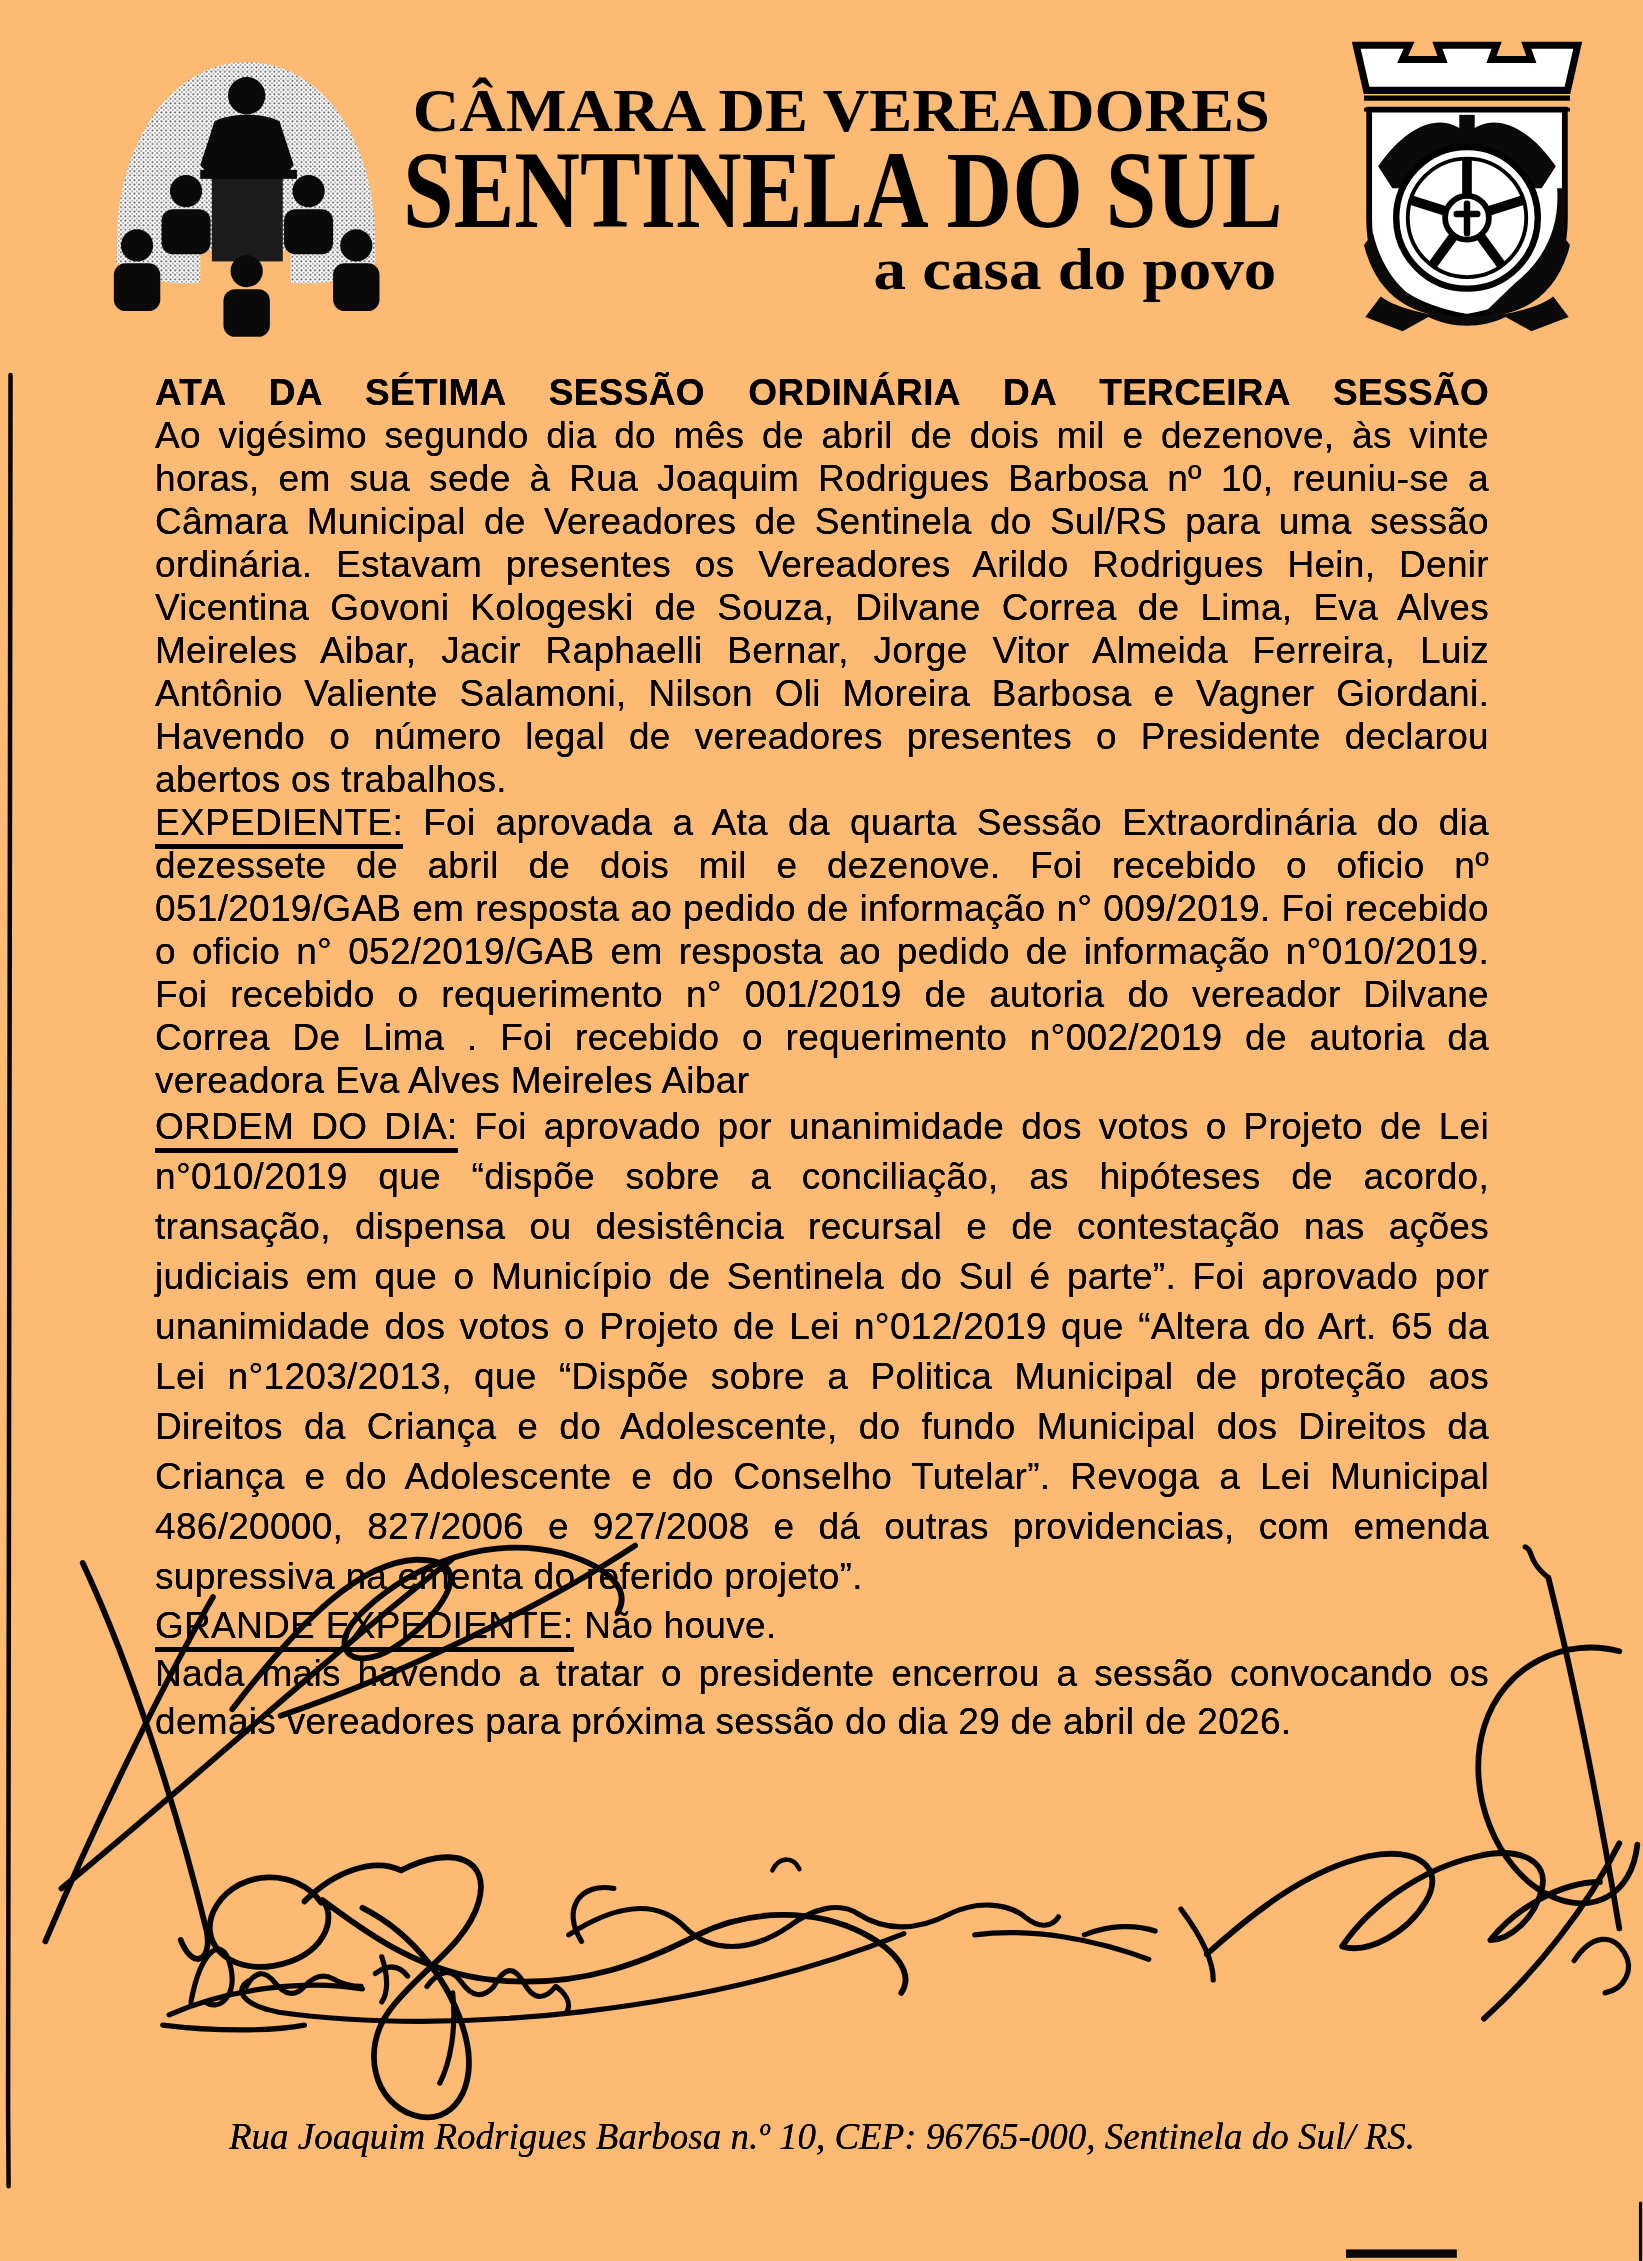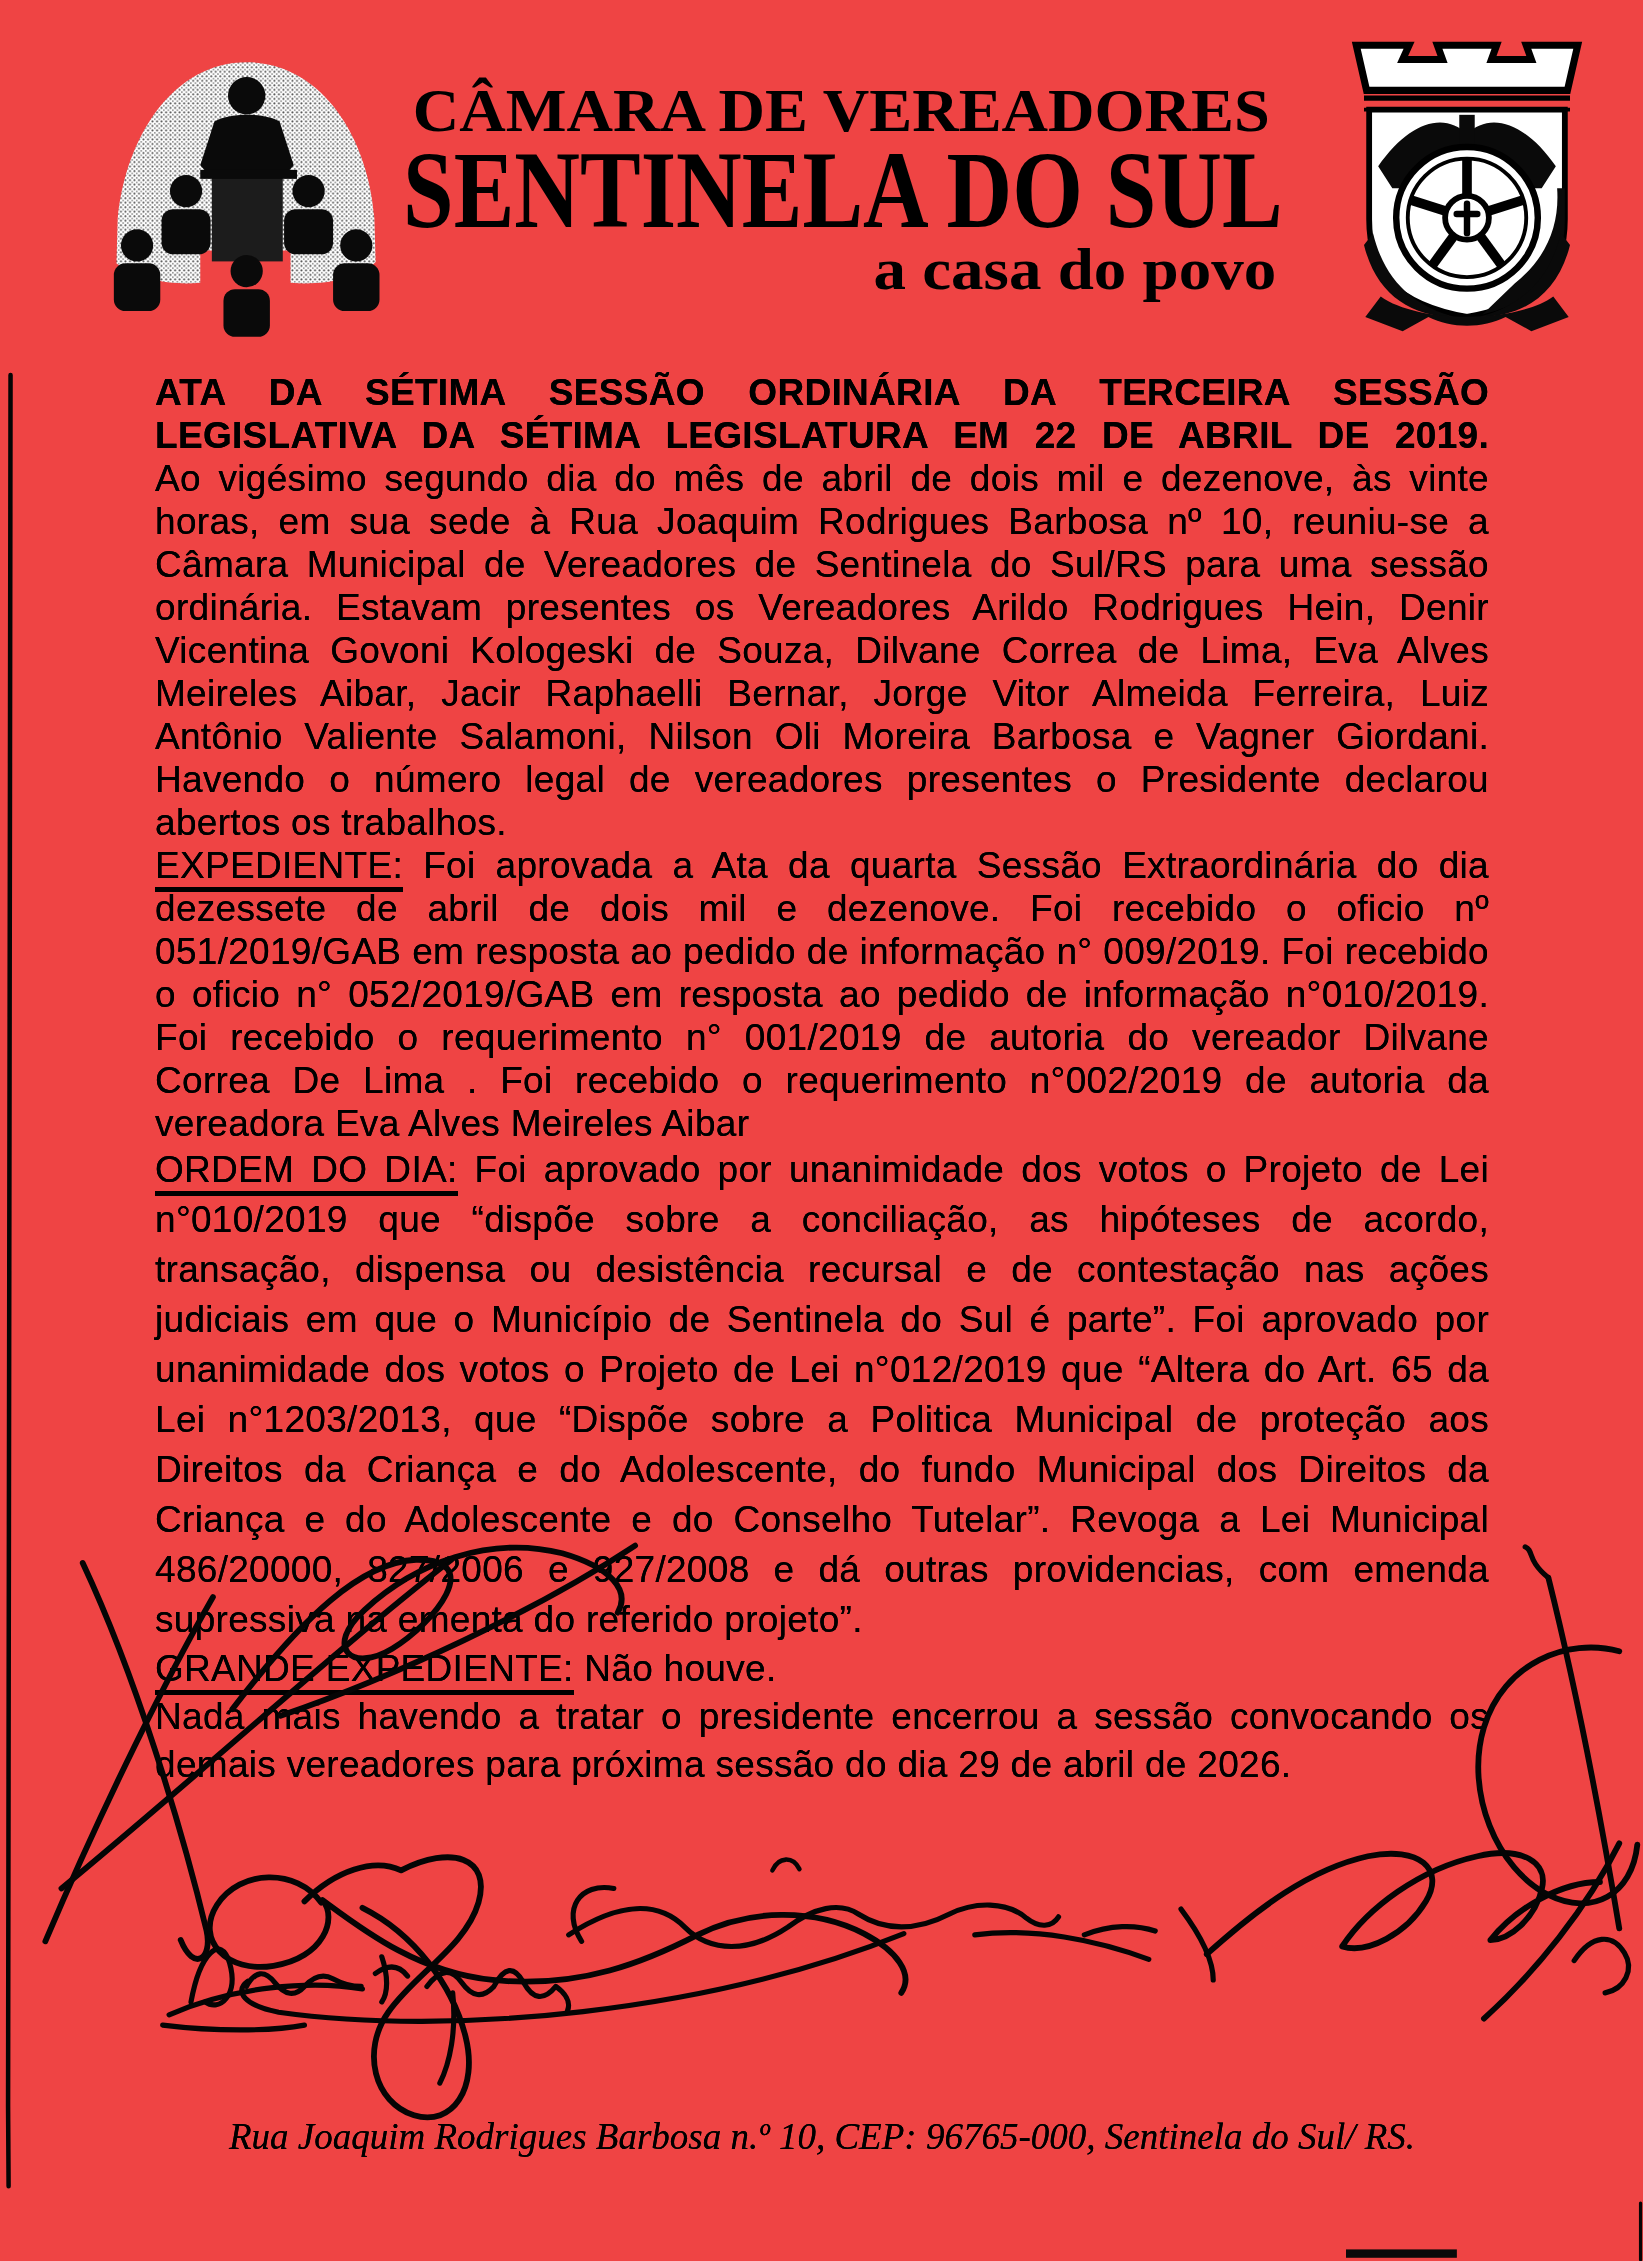--- a/index.html
+++ b/index.html
@@ -1,19 +1,19 @@
 <!DOCTYPE html>
 <html style="font-size:10.3px"><head>
 <meta charset="utf-8">
 <style>
   html,body{margin:0;padding:0;background:#777;}
   .page{
     position:relative;
     width:1644px;height:2261px;
-    background:#ef4444;
+    background:#fdba74;
     overflow:hidden;
     font-family:"Liberation Sans", sans-serif;
     color:#000;
   }
   
   .hdr-logo{position:absolute;left:97px;top:57px;width:300px;height:285px;}
   .hdr-crest{position:absolute;left:1347px;top:26px;width:240px;height:309px;}
   .hdr-text{position:absolute;left:387px;top:76px;width:915px;height:232px;}
   .hdr-text text{font-family:"Liberation Serif", serif;font-weight:bold;fill:#000;}
   
@@ -112,21 +112,20 @@
     </g>
 
     <path d="M40 322 C58 396 104 436 168 452 C96 452 44 414 26 340 Z" fill="#0a0a0a"></path>
     <path d="M332 322 C314 396 268 436 204 452 C276 452 328 414 346 340 Z" fill="#0a0a0a"></path>
 
     <path d="M52 420 C110 462 262 462 320 420 L344 452 L286 474 L246 452 C210 470 162 470 126 452 L86 474 L28 452 Z" fill="#0a0a0a"></path>
   </svg>
 
   <div class="doc">
     <div class="title-line">ATA DA SÉTIMA SESSÃO ORDINÁRIA DA TERCEIRA SESSÃO</div>
-    <div class="title-line">LEGISLATIVA DA SÉTIMA LEGISLATURA EM 22 DE ABRIL DE 2019.</div>
 
     <p class="para lh66"><span>Ao vigésimo segundo dia do mês de abril de dois mil e dezenove, às vinte horas, em sua sede à Rua Joaquim Rodrigues Barbosa nº 10, reuniu-se a Câmara Municipal de Vereadores de Sentinela do Sul/RS para uma sessão ordinária. Estavam presentes os Vereadores Arildo Rodrigues Hein, Denir Vicentina Govoni Kologeski de Souza, Dilvane Correa de Lima, Eva Alves Meireles Aibar, Jacir Raphaelli Bernar, Jorge Vitor Almeida Ferreira, Luiz Antônio Valiente Salamoni, Nilson Oli Moreira Barbosa e Vagner Giordani. Havendo o número legal de vereadores presentes o Presidente declarou abertos os trabalhos.</span></p>
 
     <p class="para lh66"><span class="sec">EXPEDIENTE:</span><span> Foi aprovada a Ata da quarta Sessão Extraordinária do dia dezessete de abril de dois mil e dezenove. Foi recebido o oficio nº 051/2019/GAB em resposta ao pedido de informação n° 009/2019. Foi recebido o oficio n° 052/2019/GAB em resposta ao pedido de informação n°010/2019. Foi recebido o requerimento n° 001/2019 de autoria do vereador Dilvane Correa De Lima . Foi recebido o requerimento n°002/2019 de autoria da vereadora Eva Alves Meireles Aibar</span></p>
 
     <p class="para lh78"><span class="sec">ORDEM DO DIA:</span><span> Foi aprovado por unanimidade dos votos o Projeto de Lei n°010/2019 que “dispõe sobre a conciliação, as hipóteses de acordo, transação, dispensa ou desistência recursal e de contestação nas ações judiciais em que o Município de Sentinela do Sul é parte”. Foi aprovado por unanimidade dos votos o Projeto de Lei n°012/2019 que “Altera do Art. 65 da Lei n°1203/2013, que “Dispõe sobre a Politica Municipal de proteção aos Direitos da Criança e do Adolescente, do fundo Municipal dos Direitos da Criança e do Adolescente e do Conselho Tutelar”. Revoga a Lei Municipal 486/20000, 827/2006 e 927/2008 e dá outras providencias, com emenda supressiva na ementa do referido projeto”.</span></p>
 
     <p class="para lh74"><span class="sec">GRANDE EXPEDIENTE:</span><span> Não houve.</span></p>
 
     <p class="para lh74"><span>Nada mais havendo a tratar o presidente encerrou a sessão convocando os demais vereadores para próxima sessão do dia 29 de abril de 2026.</span></p>

